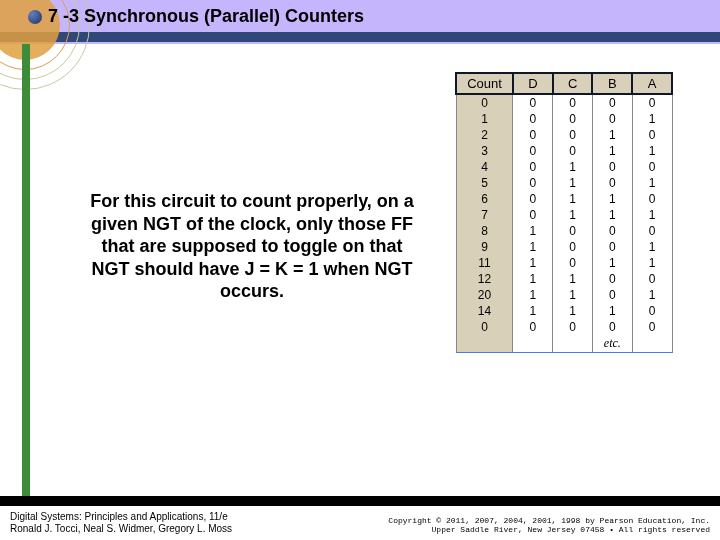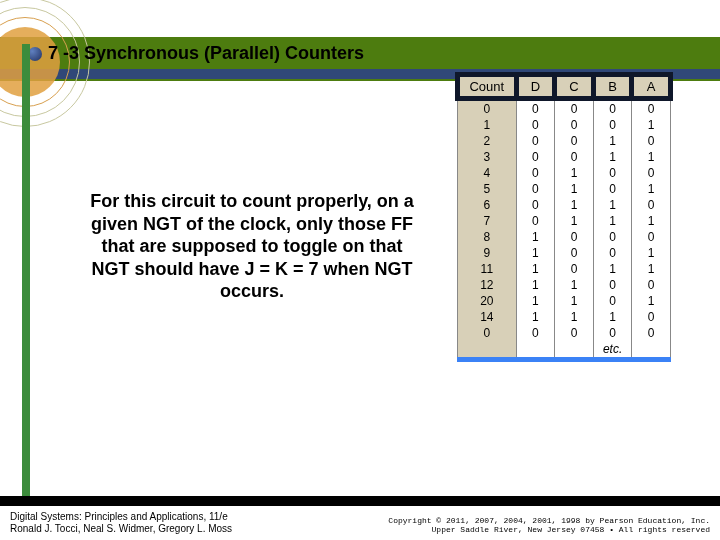--- a/index.html
+++ b/index.html
@@ -1,36 +1,36 @@
 <!DOCTYPE html>
 <html><head>
 <meta charset="utf-8">
 <style>
   * { margin: 0; padding: 0; box-sizing: border-box; }
   body { width: 720px; height: 540px; font-family: Arial, sans-serif; position: relative; background: #fff; overflow: hidden; }
-  .header { position: relative; height: 44px; background: #4d7c0f; margin-top: 37px; }
+  .header { position: relative; height: 44px; background: #c4b5fd; }
   .blueline { position: absolute; top: 32px; left: 0; right: 0; height: 10px; background: #304878; }
   .corner-circles { position: absolute; top: -40px; left: -40px; }
   .circ { position: absolute; border-radius: 50%; }
   .c1 { width: 130px; height: 130px; border: 1px solid #c8c8a0; top: 0; left: 0; }
   .c2 { width: 110px; height: 110px; border: 1px solid #c8c8a0; top: 10px; left: 10px; }
   .c3 { width: 90px; height: 90px; border: 1px solid #d8a050; top: 20px; left: 20px; }
   .c4 { width: 70px; height: 70px; background: #e0a040; top: 30px; left: 30px; opacity: 0.85; }
   .title-bullet { position: absolute; top: 10px; left: 28px; width: 14px; height: 14px; border-radius: 50%; background: radial-gradient(circle at 30% 30%, #6080c0, #203060); }
   .title { position: absolute; top: 6px; left: 48px; font-size: 18px; font-weight: bold; color: #000; }
   .greenbar { position: absolute; top: 44px; bottom: 44px; left: 22px; width: 8px; background: #3c8c3c; }
   .bodytext { position: absolute; top: 190px; left: 82px; width: 340px; font-size: 18px; font-weight: bold; color: #000; text-align: center; line-height: 1.25; }
   .tablewrap { position: absolute; top: 72px; left: 455px; width: 218px; }
   table { border-collapse: collapse; width: 100%; font-family: "Times New Roman", serif; font-size: 13px; }
-  th { background: #d8d0b8; border: 5px solid #0f172a; padding: 2px 6px; font-weight: normal; font-family: Arial, sans-serif; }
+  th { background: #d8d0b8; border: 2px solid #0f172a; padding: 2px 6px; font-weight: normal; font-family: Arial, sans-serif; }
   td { border-left: 1px solid #888; border-right: 1px solid #888; text-align: center; padding: 1px 0; font-family: Arial, sans-serif; font-size: 12px; }
   th.count, td.count { background: #d8d0b8; width: 48px; }
   th.other, td.other { width: 34px; }
   tr.topborder td { border-top: 1px solid #888; }
-  tr.bottomborder td { border-bottom: 5px solid #3b82f6; }
+  tr.bottomborder td { border-bottom: 1px solid #3b82f6; font-family: Liberation Serif, serif; }
   td.etc { font-style: italic; }
   .footer { position: absolute; bottom: 0; left: 0; right: 0; height: 44px; }
   .blackline { position: absolute; top: 0; left: 0; right: 0; height: 10px; background: #000; }
   .foot-left { position: absolute; left: 10px; bottom: 6px; font-size: 10px; color: #000; line-height: 1.15; }
   .foot-right { position: absolute; right: 10px; bottom: 6px; font-size: 8px; color: #000; text-align: right; line-height: 1.15; font-family: Liberation Mono, monospace; }
 </style>
 </head>
 <body>
 
 <div class="header">
@@ -40,21 +40,21 @@
     <div class="circ c2"></div>
     <div class="circ c3"></div>
     <div class="circ c4"></div>
   </div>
   <div class="title-bullet"></div>
   <div class="title">7 -3 Synchronous (Parallel) Counters</div>
 </div>
 
 <div class="greenbar"></div>
 
-<div class="bodytext">For this circuit to count properly, on a given NGT of the clock, only those FF that are supposed to toggle on that NGT should have J = K = 7 when NGT occurs.</div>
+<div class="bodytext">For this circuit to count properly, on a given NGT of the clock, only those FF that are supposed to toggle on that NGT should have J = K = 1 when NGT occurs.</div>
 
 <div class="tablewrap">
   <table>
     <thead>
       <tr>
         <th class="count">Count</th>
         <th class="other">D</th>
         <th class="other">C</th>
         <th class="other">B</th>
         <th class="other">A</th>

